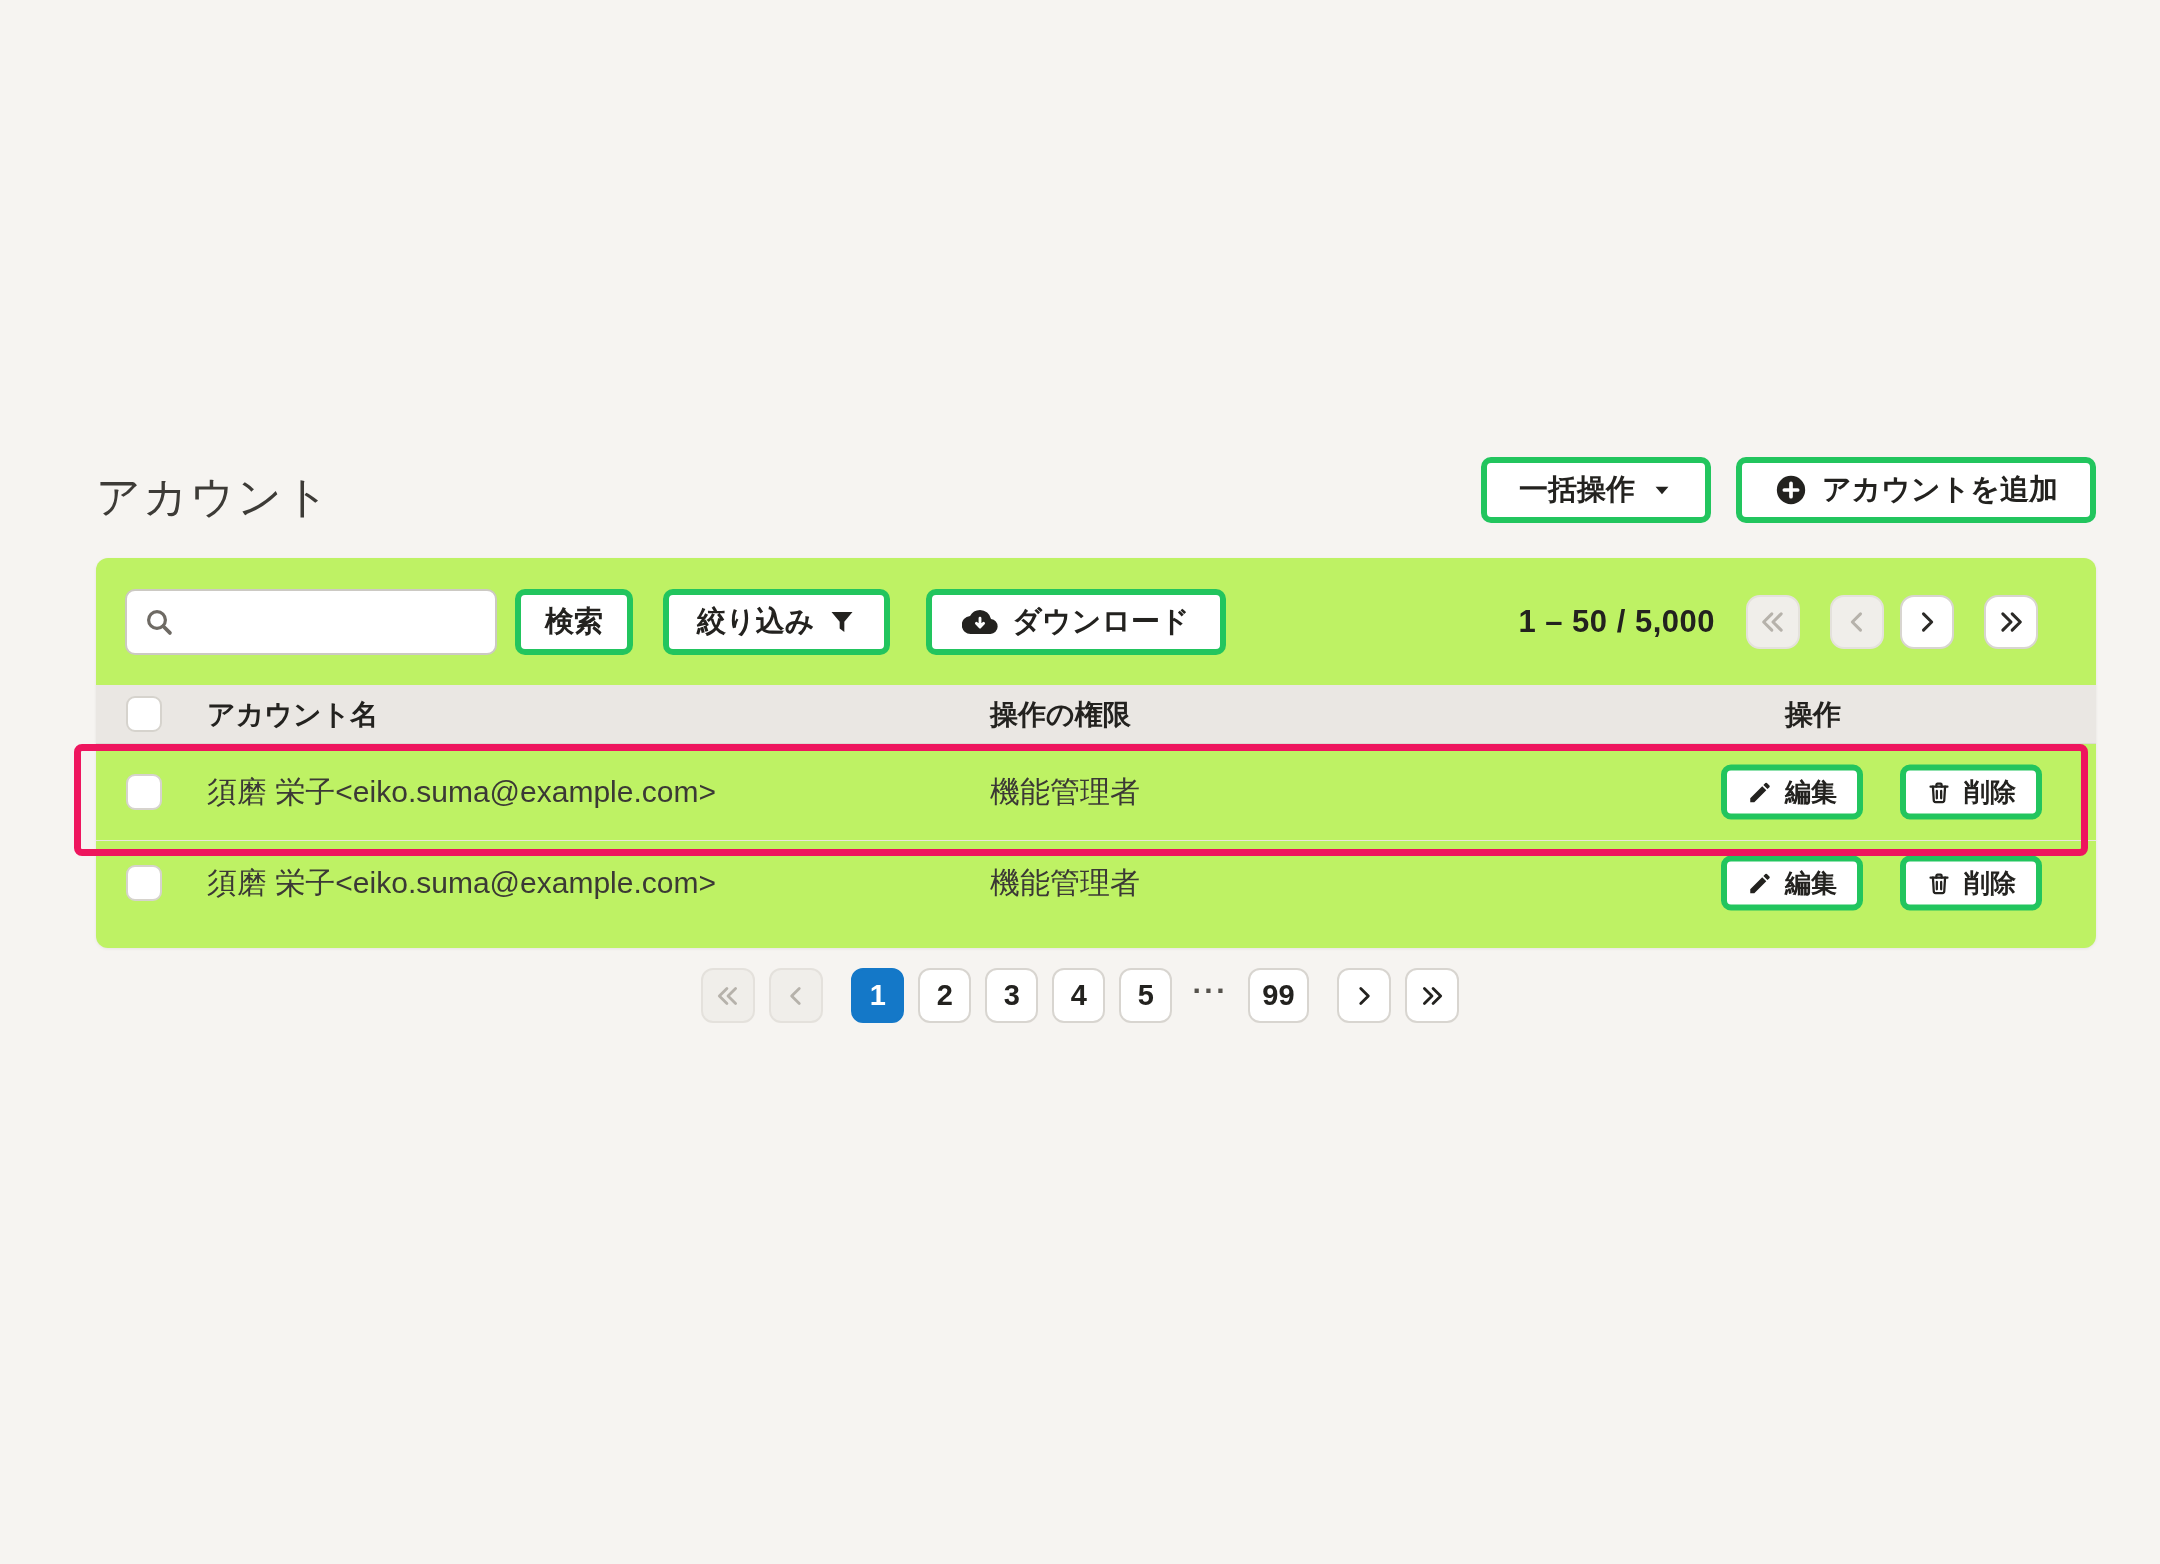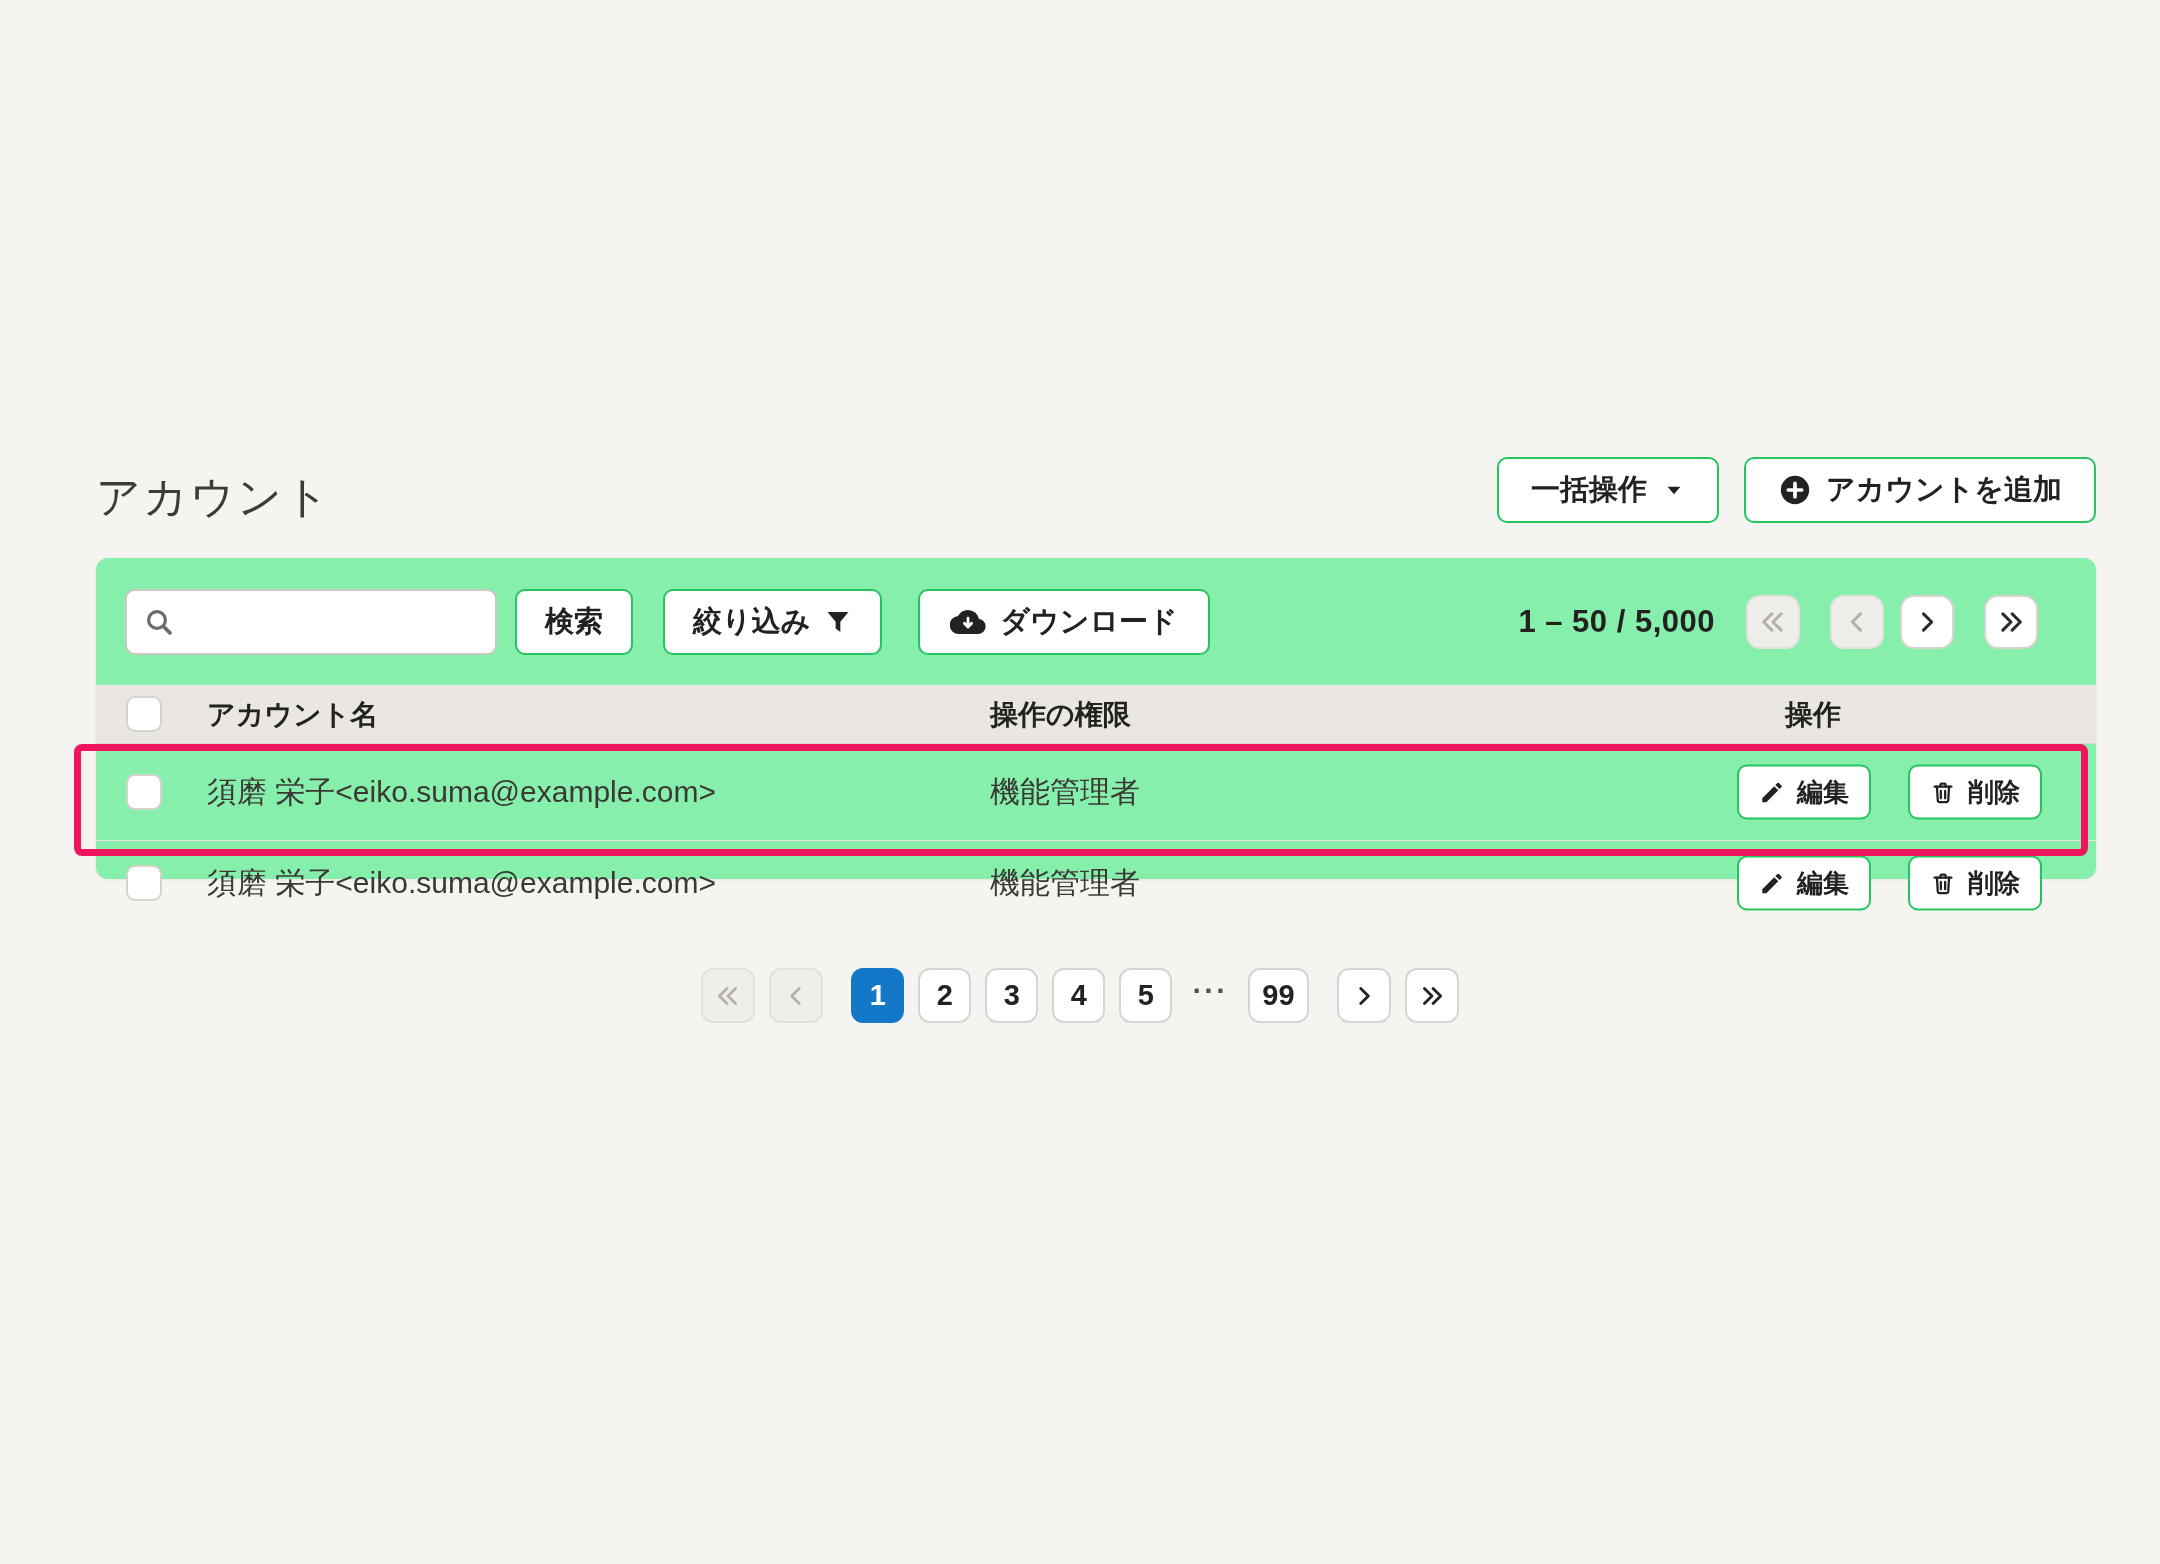--- a/index.html
+++ b/index.html
@@ -11,30 +11,30 @@
   }
   
   .page-title{
     position:absolute;left:96px;top:468px;font-size:44px;color:#3d3b37;
     letter-spacing:2px;font-weight:400;
   }
   
   .top-actions{position:absolute;top:457px;right:64px;display:flex;gap:25px;}
   .btn{
     display:flex;align-items:center;justify-content:center;
-    background:#fff;border:2px solid #22c55e;border-radius:10px;
+    background:#fff;border:6px solid #22c55e;border-radius:10px;
     font-weight:700;color:#23221f;cursor:pointer;
   }
   .btn-lg{height:66px;font-size:29px;padding:0 32px;}
   .caret{margin-left:16px;display:flex;}
   .plus-wrap{margin-right:14px;display:flex;}
   
   .card{
-    position:absolute;left:96px;top:558px;width:2000px;height:321px;
-    background:#86efac;border-radius:12px;box-shadow:0 1px 3px rgba(60,55,45,.08);
+    position:absolute;left:96px;top:558px;width:2000px;height:390px;
+    background:#bef264;border-radius:12px;box-shadow:0 1px 3px rgba(60,55,45,.08);
   }
   .toolbar{
     position:absolute;left:0;top:0;right:0;height:127px;
     display:flex;align-items:center;padding:0 58px 0 29px;
   }
   .search-box{position:relative;width:372px;height:66px;}
   .search-box input{
     width:100%;height:100%;border:2px solid #ccc9c3;border-radius:10px;
     padding:0 16px 0 62px;font-size:28px;outline:none;background:#fff;
     font-family:inherit;color:#23221f;

